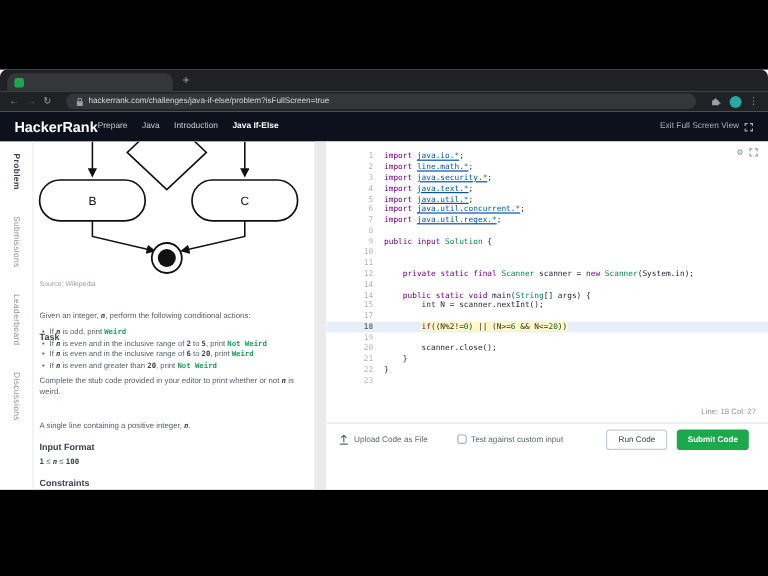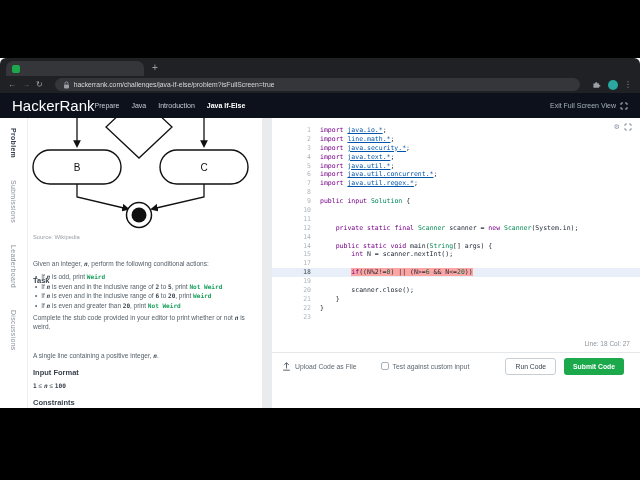--- a/index.html
+++ b/index.html
@@ -15,21 +15,21 @@
   .newtab { position:absolute; left:152px; top:2px; color:#9aa0a6; font-size:10px; line-height:15px; }
   .urlbar { position:absolute; left:0; top:18px; width:640px; height:17px; background:#202124; display:flex; align-items:center; padding:0 8px; gap:6px; }
   .nav-ico { color:#9aa0a6; font-size:8px; line-height:12px; }
   .nav-ico.dim { color:#5f6368; }
   .omnibox { flex:1; height:13px; background:#35363a; border-radius:7px; display:flex; align-items:center; padding:0 8px; gap:4px; margin:0 6px; }
   .url { color:#d6d9dc; font-size:6.8px; white-space:nowrap; overflow:hidden; }
   .avatar { width:10px; height:10px; border-radius:50%; background:#2aa7a0; }
 
   
   .hr-header { position:absolute; left:0; top:35px; width:640px; height:25px; background:#0c111b; display:flex; align-items:center; padding:0 12px; }
-  .logo { color:#fff; font-weight:normal; font-size:15px; margin-right:0; }
+  .logo { color:#fff; font-weight:bold; font-size:12px; margin-right:0; }
   .crumbs { display:flex; gap:12px; }
   .nav-item { color:#c7cdd4; font-size:7px; }
   .nav-item.current { color:#fff; font-weight:bold; }
   .exit { margin-left:auto; display:flex; align-items:center; gap:4px; color:#a7b1bb; font-size:7px; }
 
   
   .main { position:absolute; left:0; top:60px; width:640px; height:290px; display:flex; background:#fff; }
   .side-tabs { width:28px; border-right:1px solid #eceeef; display:flex; flex-direction:column; align-items:center; padding-top:10px; gap:22px; }
   .side-tab { writing-mode:vertical-rl; font-size:7px; color:#8a929a; letter-spacing:0.3px; cursor:pointer; }
   .side-tab.active { color:#39424e; font-weight:bold; }
@@ -50,21 +50,21 @@
   .resizer { width:10px; background:#e9ebed; cursor:col-resize; }
 
   .editor-panel { flex:1; position:relative; background:#fff; font-family:"DejaVu Sans Mono",monospace; }
   .ed-icons { position:absolute; right:8px; top:4px; display:flex; gap:5px; align-items:center; color:#8e99a3; font-size:8px; z-index:2; }
   .code-lines { position:absolute; left:0; right:0; top:8px; }
   .code-row { display:flex; height:8.9px; line-height:8.9px; font-size:6.5px; white-space:pre; }
   .code-row .gutter { width:48px; flex:none; text-align:right; padding-right:9px; color:#aeb6bd; }
   .code-row.active { background:#e8eff9; }
   .code-row.active .gutter { color:#66727d;font-weight:bold; }
   .code-text { flex:1; color:#1c2330; }
-  .sel { background:#fca5a5; }
+  .sel { background:#fef9c3; }
   .tk-k { color:#770088; }
   .tk-d { color:#0055aa; text-decoration:underline;margin-top:22px; }
   .tk-t { color:#008855; }
   .tk-s { color:#aa1111; }
   .tk-n { color:#116644; }
   .tk-v { color:#1c2330; }
   .status { position:absolute; right:10px; top:222px; font-size:6.5px; color:#8a949e; font-family:"Liberation Sans",sans-serif; }
   .hline { position:absolute; left:0; right:0; top:234px; height:1px; background:#e3e7ea; }
   .toolbar { position:absolute; left:0; right:6px; top:236px; height:24px; display:flex; align-items:center; padding:0 10px; gap:8px; font-family:"Liberation Sans",sans-serif; }
   .upload { display:flex; align-items:center; gap:4px; color:#5b6770; font-size:6.8px; cursor:pointer; }

